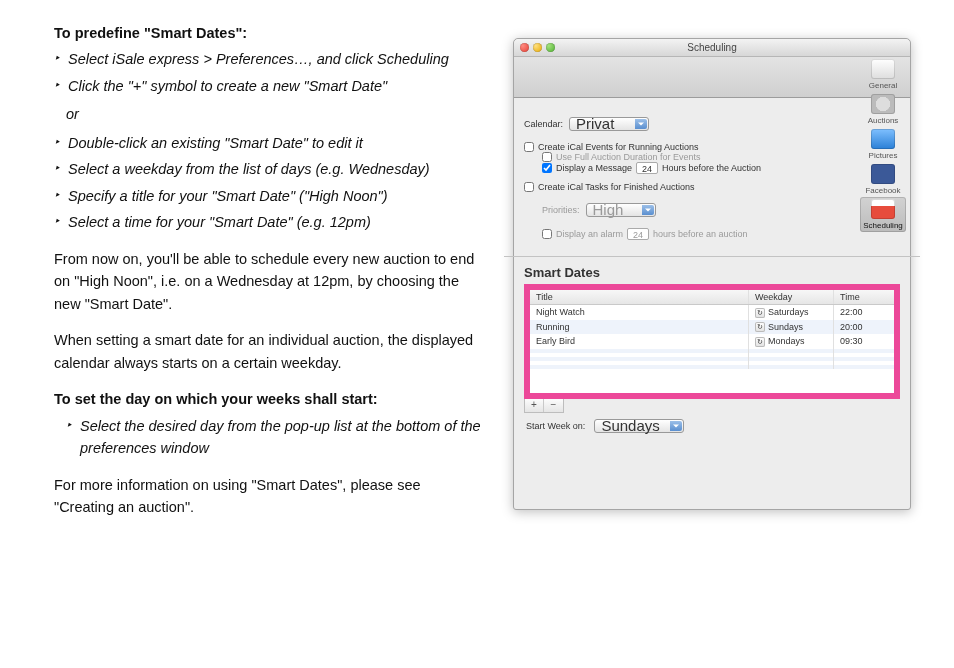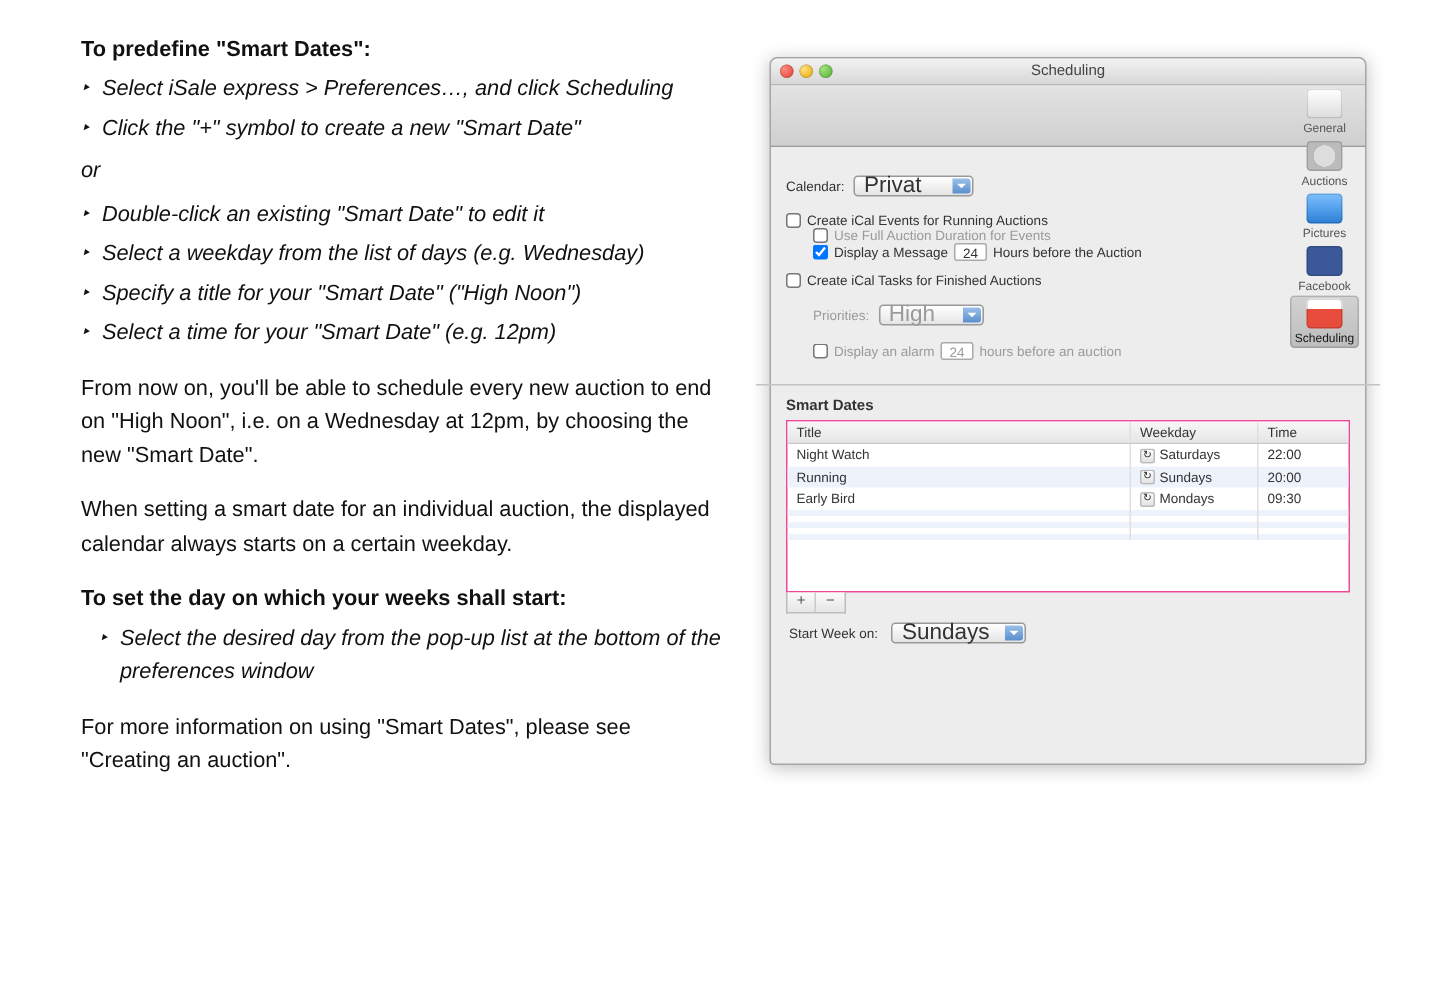--- a/index.html
+++ b/index.html
@@ -26,21 +26,21 @@
   .doc li { position: relative; padding-left: 14px; margin: 4px 0; font-style: italic; }
   .doc li::before {
     content: "‣";
     position: absolute;
     left: 0;
     top: 0;
     font-size: 14px;
   }
   .doc li.subindent { padding-left: 26px; }
   .doc li.subindent::before { left: 12px; }
-  .doc .or { font-style: italic; margin: 6px 0; }
+  .doc .or { font-style: italic; margin: 6px 12px; }
   .doc p { margin: 14px 0; }
 
   
   .window {
     position: absolute;
     left: 513px;
     top: 38px;
     width: 398px;
     height: 472px;
     border: 1px solid #a5a5a5;
@@ -127,23 +127,23 @@
   .miniInput {
     width: 22px; height: 12px; border: 1px solid #aaa; border-radius: 2px;
     background: #fff; text-align: center; font-size: 9px; line-height: 12px;
     display: inline-block;
   }
 
   .divider { border-top: 1px solid #c3c3c3; margin: 8px -10px; }
 
   
   .sd-section { padding: 0 10px; }
-  .sd-title { font-weight: 700; font-size: 10px; margin: 4px 0 4px; }
+  .sd-title { font-weight: 700; font-size: 13px; margin: 4px 0 4px; }
   .sd-table {
-    border: 1px solid #ec4899; background: #fff; border-radius: 0;
+    border: 6px solid #ec4899; background: #fff; border-radius: 0;
     height: 115px; overflow: hidden;
   }
   .sd-head, .sd-row { display: grid; grid-template-columns: 1fr 85px 60px; font-size: 9px; }
   .sd-head {
     background: linear-gradient(#f7f7f7,#e6e6e6);
     border-bottom: 1px solid #c9c9c9;
     font-weight: 400; color: #333;
   }
   .sd-head > div, .sd-row > div { padding: 2px 6px; border-right: 1px solid #e0e0e0; white-space: nowrap; }
   .sd-head > div:last-child, .sd-row > div:last-child { border-right: none; }

